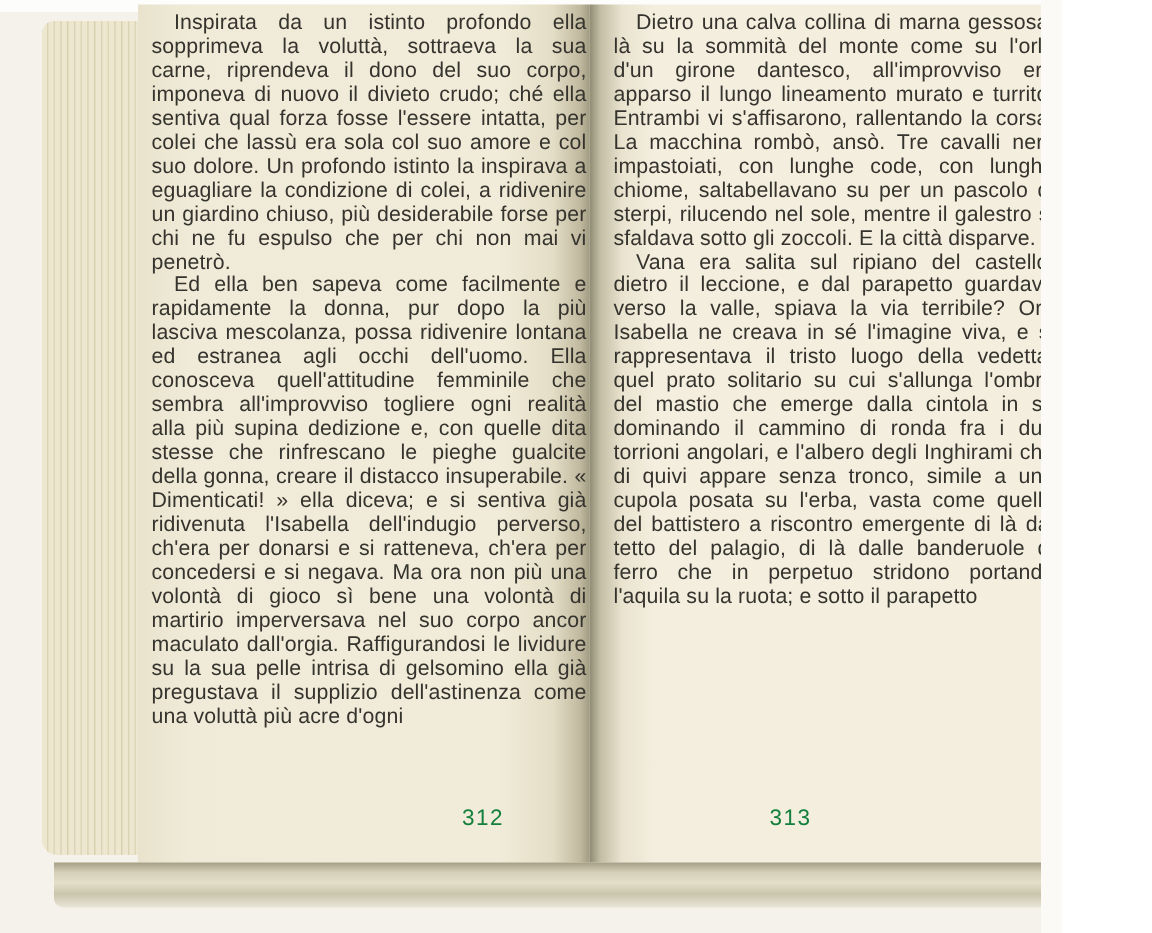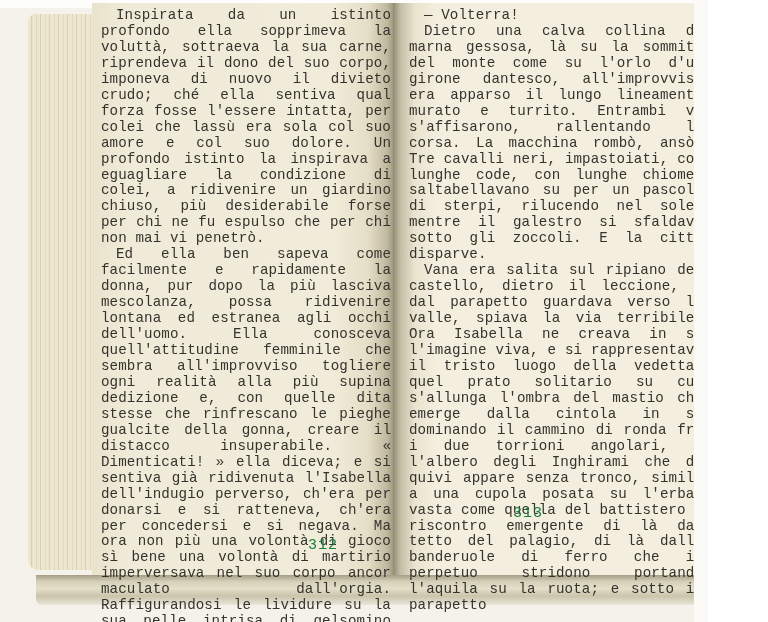--- a/index.html
+++ b/index.html
@@ -2,21 +2,21 @@
 <html><head>
 <meta charset="utf-8">
 <style>
   html, body { margin:0; padding:0; }
   .scan {
     position: relative;
     width: 708px;
     height: 622px;
     background: #f4f2ea;
     overflow: hidden;
-    font-family: Liberation Mono, monospace;
+    font-family: Liberation Sans, sans-serif;
   }
   
   .scan::before {
     content: "";
     position: absolute;
     left: 0; top: 0; width: 768px; height: 8px;
     background: #fdfdfb;
   }
   .scan::after {
     content: "";
@@ -65,40 +65,39 @@
   .text-block.right { left: 409px; width: 294px; }
   .text-block p { margin: 0; }
   .text-block p.indent { text-indent: 15px; }
   .page-number {
     position: absolute;
     color: #15803d;
     font-size: 15px;
     letter-spacing: 1px;
   }
   .page-number.left  { left: 308px; top: 537px; }
-  .page-number.right { left: 513px; top: 505px; }
+  .page-number.right { left: 513px; top: 537px; }
 </style>
 </head>
 <body>
 
 <div class="scan">
 
   <div class="fore-edge-left"></div>
 
   <div class="page-left"></div>
   <div class="page-right"></div>
   <div class="bottom-edge"></div>
 
   <div class="text-block left">
     <p class="indent">Inspirata da un istinto profondo ella sopprimeva la voluttà, sottraeva la sua carne, riprendeva il dono del suo corpo, imponeva di nuovo il divieto crudo; ché ella sentiva qual forza fosse l'essere intatta, per colei che lassù era sola col suo amore e col suo dolore. Un profondo istinto la inspirava a eguagliare la condizione di colei, a ridivenire un giardino chiuso, più desiderabile forse per chi ne fu espulso che per chi non mai vi penetrò.</p>
     <p class="indent">Ed ella ben sapeva come facilmente e rapidamente la donna, pur dopo la più lasciva mescolanza, possa ridivenire lontana ed estranea agli occhi dell'uomo. Ella conosceva quell'attitudine femminile che sembra all'improvviso togliere ogni realità alla più supina dedizione e, con quelle dita stesse che rinfrescano le pieghe gualcite della gonna, creare il distacco insuperabile. « Dimenticati! » ella diceva; e si sentiva già ridivenuta l'Isabella dell'indugio perverso, ch'era per donarsi e si ratteneva, ch'era per concedersi e si negava. Ma ora non più una volontà di gioco sì bene una volontà di martirio imperversava nel suo corpo ancor maculato dall'orgia. Raffigurandosi le lividure su la sua pelle intrisa di gelsomino ella già pregustava il supplizio dell'astinenza come una voluttà più acre d'ogni</p>
   </div>
 
   <div class="text-block right">
-    <p class="indent">— Volterra!</p>
     <p class="indent">Dietro una calva collina di marna gessosa, là su la sommità del monte come su l'orlo d'un girone dantesco, all'improvviso era apparso il lungo lineamento murato e turrito. Entrambi vi s'affisarono, rallentando la corsa. La macchina rombò, ansò. Tre cavalli neri, impastoiati, con lunghe code, con lunghe chiome, saltabellavano su per un pascolo di sterpi, rilucendo nel sole, mentre il galestro si sfaldava sotto gli zoccoli. E la città disparve.</p>
     <p class="indent">Vana era salita sul ripiano del castello, dietro il leccione, e dal parapetto guardava verso la valle, spiava la via terribile? Ora Isabella ne creava in sé l'imagine viva, e si rappresentava il tristo luogo della vedetta: quel prato solitario su cui s'allunga l'ombra del mastio che emerge dalla cintola in su dominando il cammino di ronda fra i due torrioni angolari, e l'albero degli Inghirami che di quivi appare senza tronco, simile a una cupola posata su l'erba, vasta come quella del battistero a riscontro emergente di là dal tetto del palagio, di là dalle banderuole di ferro che in perpetuo stridono portando l'aquila su la ruota; e sotto il parapetto</p>
   </div>
 
   <div class="page-number left">312</div>
   <div class="page-number right">313</div>
 
 </div>
 
 </body></html>

